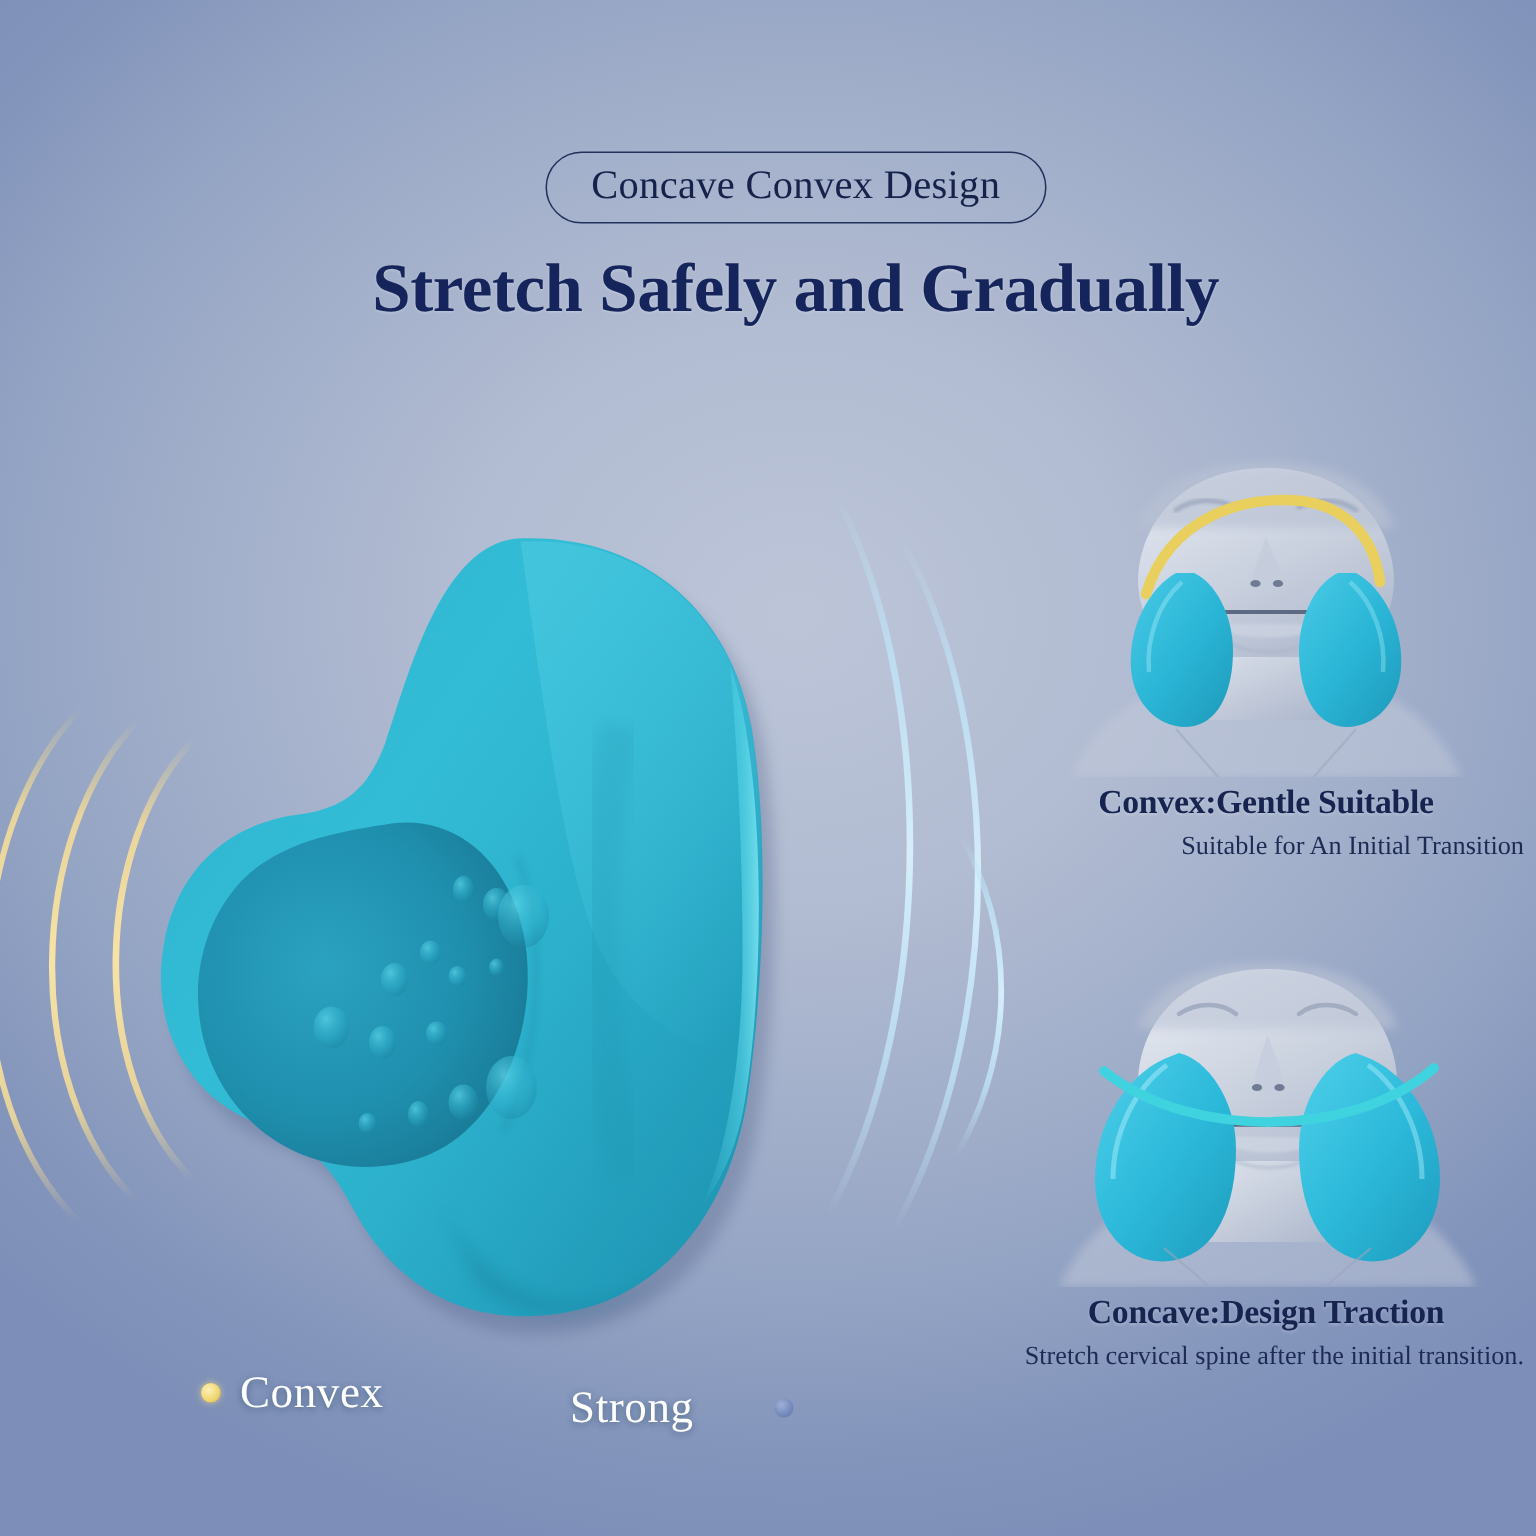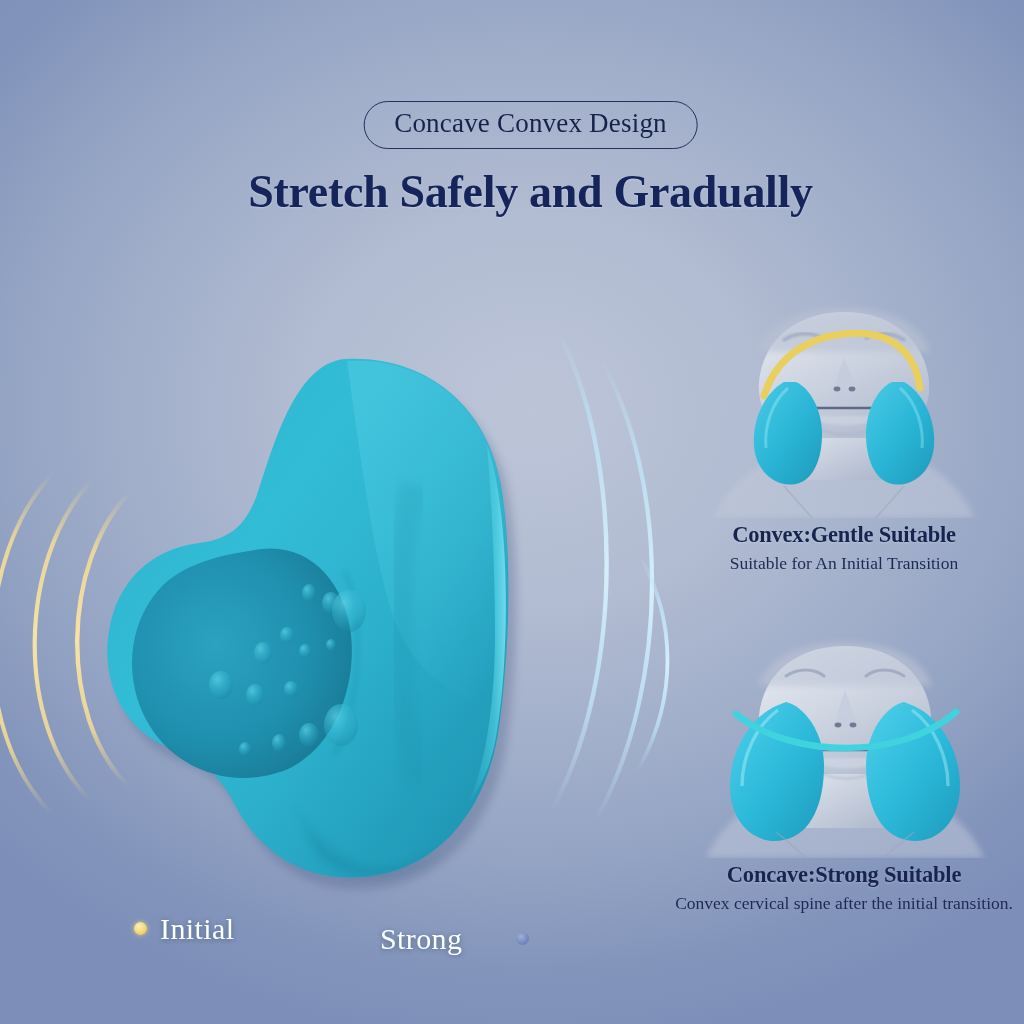--- a/index.html
+++ b/index.html
@@ -124,20 +124,21 @@
     font-size: 22.5px;
     font-weight: bold;
     letter-spacing: -0.2px;
     text-shadow: 0 1px 2px rgba(255,255,255,.22);
   }
   .cap-sub {
     font-size: 17.5px;
     line-height: 1.28;
     margin-top: 4px;
     color: #1d2a54;
+    text-align: right;
   }
 </style>
 </head>
 <body>
 
 <div id="stage">
 
   <div class="badge">Concave Convex Design</div>
   <div class="headline">Stretch Safely and Gradually</div>
 
@@ -256,21 +257,21 @@
           <ellipse cx="214" cy="400" rx="10" ry="12" fill="url(#bumpG)"></ellipse>
           <ellipse cx="184" cy="408" rx="7" ry="9" fill="url(#bumpG)"></ellipse>
           <ellipse cx="150" cy="414" rx="6" ry="7" fill="url(#bumpG)"></ellipse>
         </g>
 
         <path d="M200,470 C240,540 300,548 348,512 C318,544 262,554 222,522 Z" fill="#0f6d88" opacity=".22" filter="url(#soft)"></path>
       </svg>
     </div>
 
     <span class="dot dot-convex"></span>
-    <span class="label label-convex">Initial</span>
+    <span class="label label-convex">Convex</span>
     <span class="label label-concave">Strong</span>
     <span class="dot dot-concave"></span>
   </div>
 
   <div class="col-right">
 
     <div class="panel">
       <div class="figure">
         <svg width="344" height="222" viewBox="0 0 344 222" xmlns="http://www.w3.org/2000/svg">
           <defs>
@@ -383,19 +384,19 @@
           <path d="M106,74 C84,90 70,120 70,150" fill="none" stroke="#9ceaf7" stroke-width="3.4" opacity=".55"></path>
           <path d="M240,74 C262,90 276,120 276,150" fill="none" stroke="#9ceaf7" stroke-width="3.4" opacity=".5"></path>
 
           <path d="M64,78 C96,104 140,112 174,112 C212,112 254,102 284,76" fill="none" stroke="#3fd3e0" stroke-width="6.5" stroke-linecap="round"></path>
 
           <path d="M104,196 C116,206 126,214 134,222" fill="none" stroke="#9ba5bc" stroke-width="1.6" opacity=".55"></path>
           <path d="M242,196 C230,206 220,214 212,222" fill="none" stroke="#9ba5bc" stroke-width="1.6" opacity=".55"></path>
         </svg>
       </div>
       <div class="cap">
-        <div class="cap-title">Concave:Strong Suitable</div>
-        <div class="cap-sub">Convex cervical spine after the initial transition.</div>
+        <div class="cap-title">Concave:Design Traction</div>
+        <div class="cap-sub">Stretch cervical spine after the initial transition.</div>
       </div>
     </div>
 
   </div>
 </div>
 
 </body></html>

